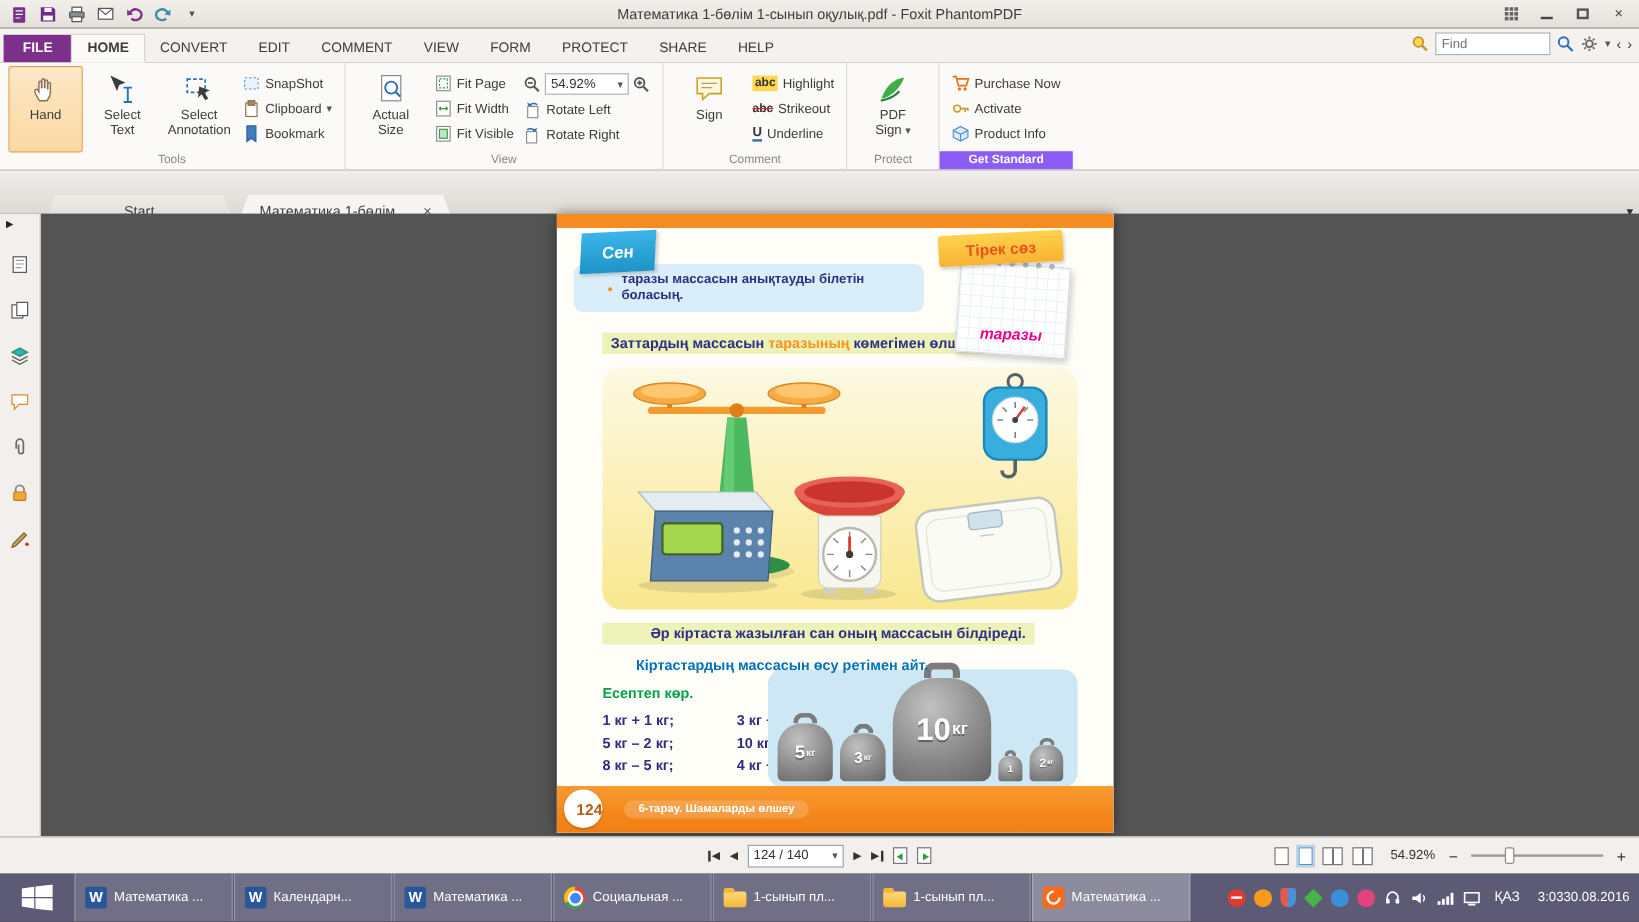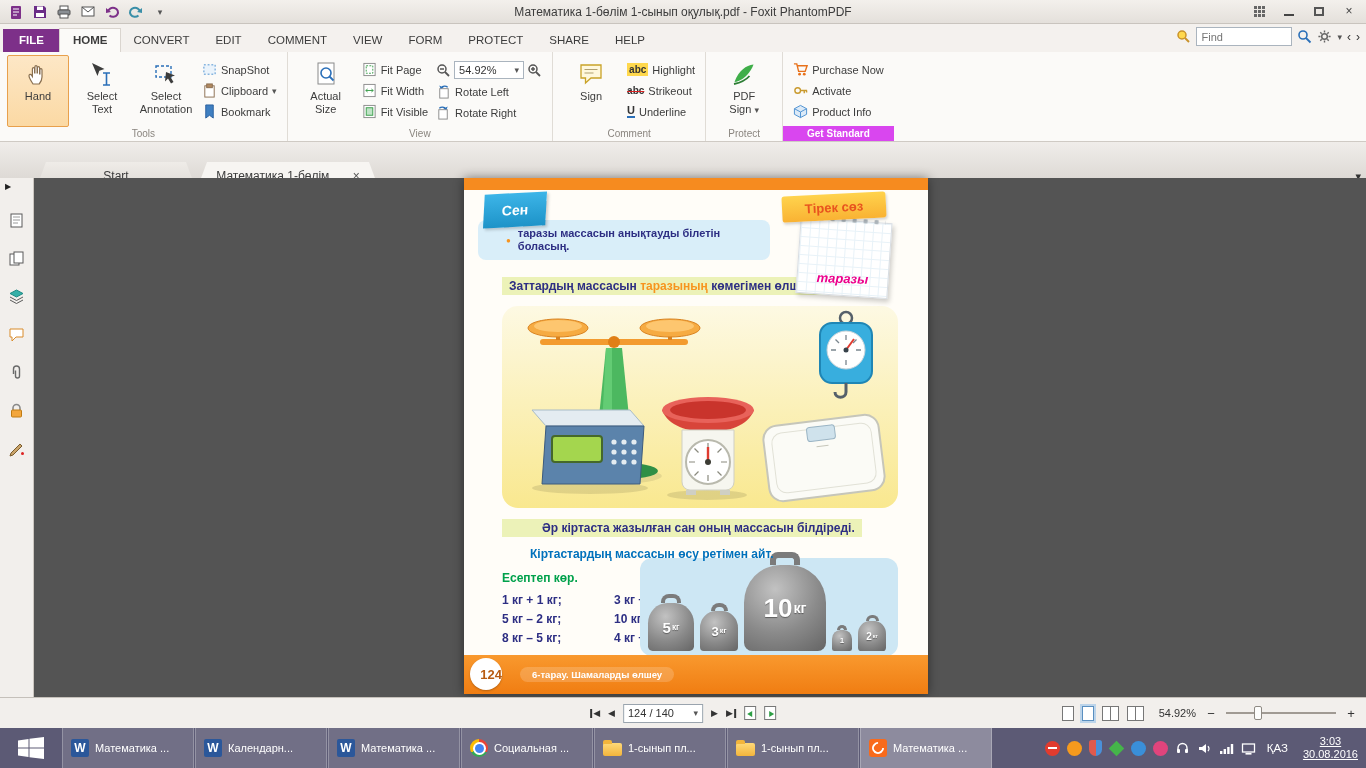--- a/index.html
+++ b/index.html
@@ -27,21 +27,21 @@
 .mtab{font-size:11.5px;color:#3c3c3c;padding:0 13px;height:23px;line-height:23px;}
 .mtab.active{background:#fbfaf8;box-shadow:0 0 0 1px #dad5cf;font-weight:bold;}
 #findbar{position:absolute;right:6px;top:3px;display:flex;align-items:center;gap:5px;}
 #find-input{width:96px;height:19px;border:1px solid #aab4be;background:#fff;font-size:11px;padding:0 4px;font-family:inherit;}
 
 
 #ribbon{position:absolute;top:52px;left:0;width:100%;height:90px;background:#fbfaf8;border-bottom:1px solid #cfcac4;display:flex;align-items:stretch;}
 .rgroup{position:relative;padding:3px 7px 14px;display:flex;gap:2px;}
 .rgroup+.rgroup{border-left:1px solid #e0dcd6;}
 .glabel{position:absolute;bottom:0;left:0;right:0;height:13px;text-align:center;font-size:10px;color:#8a857f;}
-.glabel.gs{background:#d946ef;color:#fff;font-weight:bold;height:15px;line-height:15px;}
+.glabel.gs{background:#8b5cf6;color:#fff;font-weight:bold;height:15px;line-height:15px;}
 .bigbtn{width:62px;display:flex;flex-direction:column;align-items:center;padding-top:5px;gap:3px;border:1px solid transparent;border-radius:2px;font-size:11px;color:#3c3c3c;text-align:center;}
 .bigbtn .blabel{display:flex;flex-direction:column;line-height:12.5px;}
 .bigbtn.selected{background:linear-gradient(#fde7c6,#fbd9a4);border-color:#e8a04c;}
 .smallcol{display:flex;flex-direction:column;padding-top:6px;gap:4px;}
 .smallbtn{display:flex;align-items:center;gap:4px;height:17px;font-size:11px;color:#3c3c3c;padding:0 3px;white-space:nowrap;}
 .zoomrow{display:flex;align-items:center;gap:3px;height:18px;padding:0 3px;}
 .zoombox{display:flex;align-items:center;justify-content:space-between;width:70px;height:18px;background:#fff;border:1px solid #aab4be;font-size:11px;padding:0 4px;}
 .hl-abc{background:#ffd84d;color:#333;font-weight:bold;font-size:10px;padding:0 2px;line-height:13px;}
 .so-abc{color:#333;font-weight:bold;font-size:10px;text-decoration:line-through;text-decoration-color:#d22;}
 .ul-u{color:#333;font-weight:bold;font-size:11px;border-bottom:2px solid #2a6fb8;line-height:11px;}
@@ -129,21 +129,21 @@
 #tray{margin-left:auto;display:flex;align-items:center;gap:7px;padding-right:8px;color:#fff;text-align:center;}
 .tico{width:15px;height:15px;flex:none;position:relative;}
 .tico.red{border-radius:50%;background:#e23b2e;}
 .tico.red::after{content:"";position:absolute;left:3px;top:6.5px;width:9px;height:2px;background:#fff;}
 .tico.orange{border-radius:50%;background:#f59a1d;}
 .tico.shield{width:13px;height:16px;background:linear-gradient(90deg,#e05a4e 50%,#4a90d9 50%);border-radius:3px 3px 7px 7px;}
 .tico.green{background:#45b54a;transform:rotate(45deg);width:11px;height:11px;margin:0 2px;}
 .tico.blue{border-radius:50%;background:#3a8fd9;}
 .tico.pink{border-radius:50%;background:#e0447c;}
 .lang{font-size:11.5px;color:#fff;padding:0 4px;}
-#clock{display:flex;flex-direction:column;align-items:center;font-size:11px;line-height:13px;color:#fff;padding-left:4px;text-decoration:underline;}
+#clock{display:flex;flex-direction:row;align-items:center;font-size:11px;line-height:13px;color:#fff;padding-left:4px;}
 </style>
 </head>
 <body>
 
 <div id="titlebar">
   <div class="qat">
     <span class="qbtn">
         <svg width="16" height="16" viewBox="0 0 16 16">
           <rect x="3" y="2" width="10" height="13" rx="1" fill="#7d3089"></rect>
           <path d="M5 5h6M5 8h6M5 11h4" stroke="#fff" stroke-width="1"></path>

